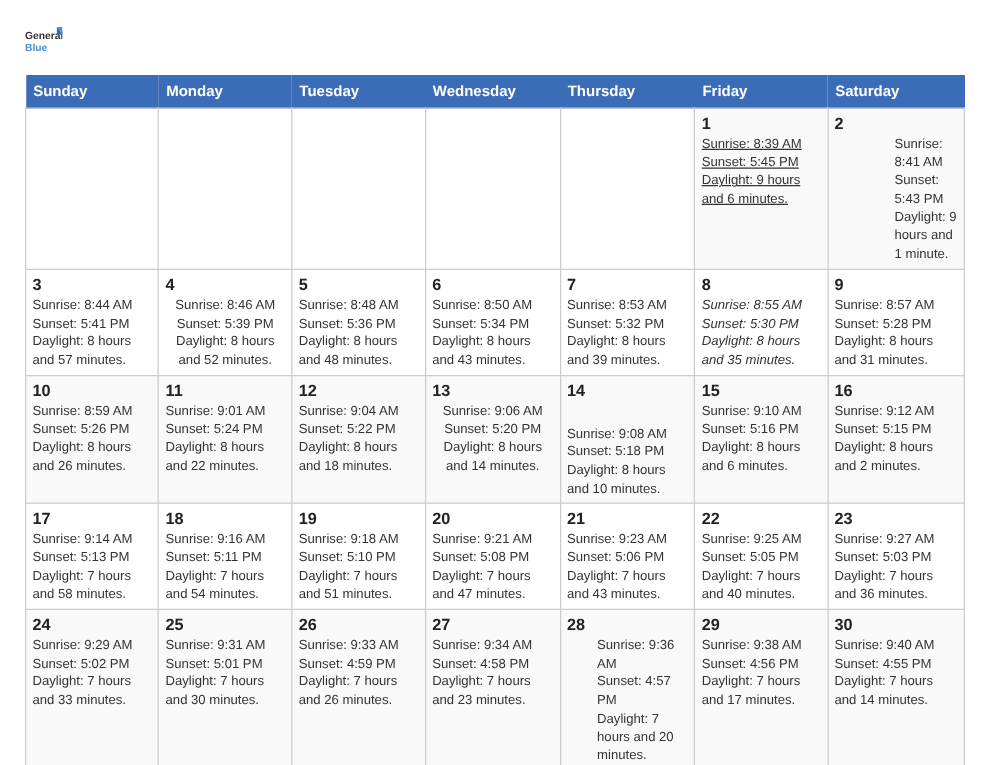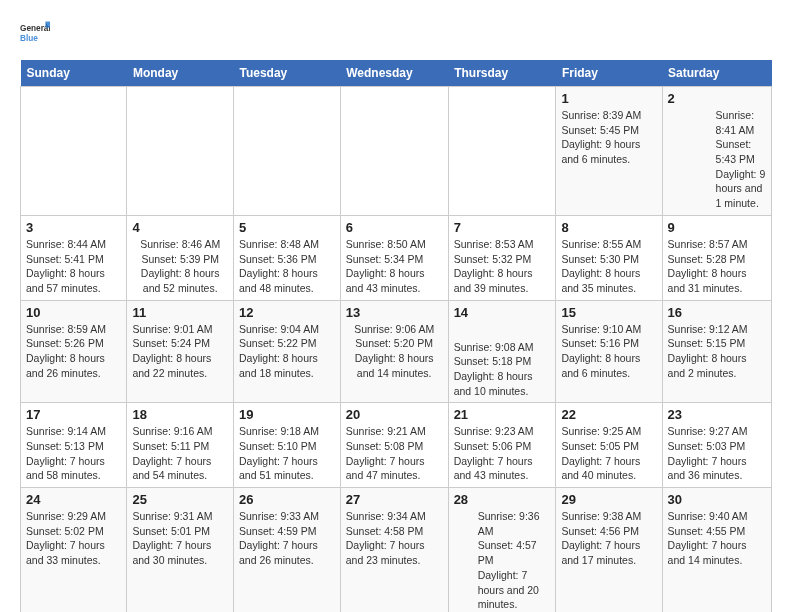--- a/index.html
+++ b/index.html
@@ -110,21 +110,21 @@
   </thead>
   <tbody id="calendar-body">
   <tr>
         <td class="empty-cell"></td>
         <td class="empty-cell"></td>
         <td class="empty-cell"></td>
         <td class="empty-cell"></td>
         <td class="empty-cell"></td>
         <td>
           <span class="day-num">1</span>
-          <div class="day-detail" style="white-space: pre-line;">Sunrise: 8:39 AM
+          <div class="day-detail" style="white-space: pre-line; text-decoration: underline;">Sunrise: 8:39 AM
 Sunset: 5:45 PM
 Daylight: 9 hours and 6 minutes.</div>
         </td>
         <td>
           <span class="day-num">2</span>
           <div class="day-detail" style="white-space: pre-line; margin-left: 48px;">Sunrise: 8:41 AM
 Sunset: 5:43 PM
 Daylight: 9 hours and 1 minute.</div>
         </td>
       </tr>
@@ -154,21 +154,21 @@
 Daylight: 8 hours and 43 minutes.</div>
         </td>
         <td>
           <span class="day-num">7</span>
           <div class="day-detail" style="white-space: pre-line;">Sunrise: 8:53 AM
 Sunset: 5:32 PM
 Daylight: 8 hours and 39 minutes.</div>
         </td>
         <td>
           <span class="day-num">8</span>
-          <div class="day-detail" style="white-space: pre-line;">Sunrise: 8:55 AM
+          <div class="day-detail" style="white-space: pre-line; font-style: italic;">Sunrise: 8:55 AM
 Sunset: 5:30 PM
 Daylight: 8 hours and 35 minutes.</div>
         </td>
         <td>
           <span class="day-num">9</span>
           <div class="day-detail" style="white-space: pre-line;">Sunrise: 8:57 AM
 Sunset: 5:28 PM
 Daylight: 8 hours and 31 minutes.</div>
         </td>
       </tr>

